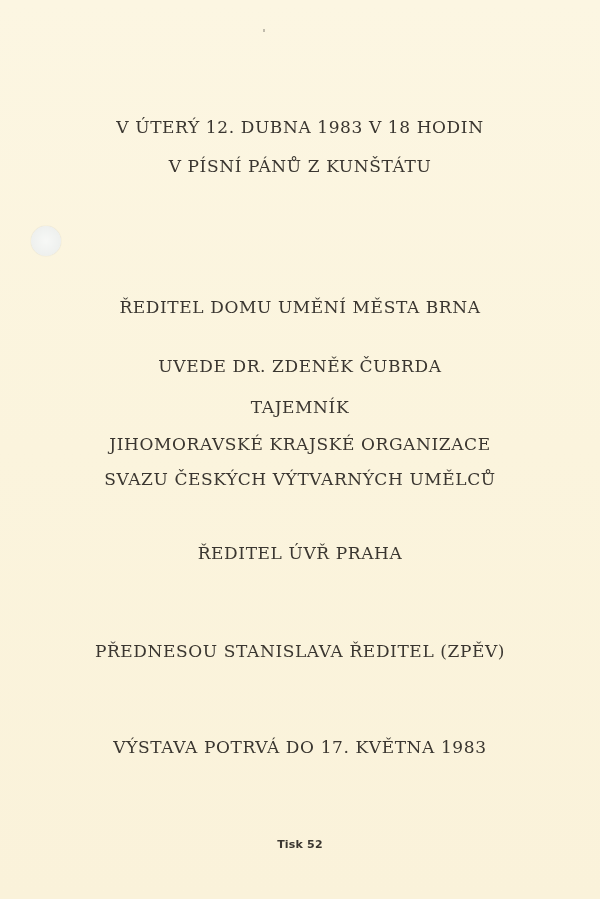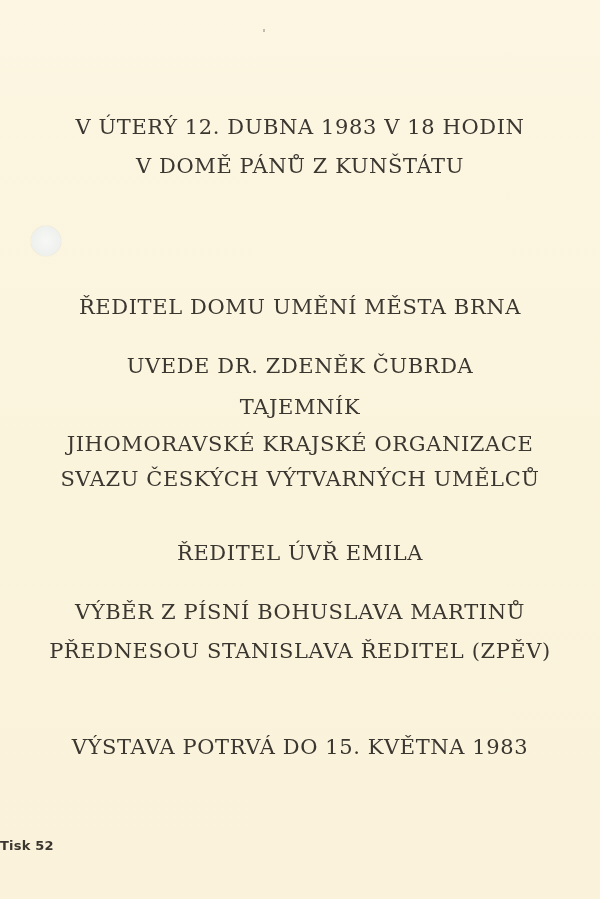--- a/index.html
+++ b/index.html
@@ -34,55 +34,54 @@
       width: 30px; height: 30px;
       border-radius: 50%;
       background: radial-gradient(circle at 50% 50%, #f7f8f6 0%, #eef0ee 70%, #dcdcd6 100%);
       box-shadow: 0 0 1px #c8c6bc;
     }
     .line {
       position: absolute;
       left: 0;
       width: 600px;
       text-align: center;
-      font-size: 21px;
+      font-size: 17px;
       letter-spacing: 0.6px;
       white-space: nowrap;
       line-height: 20px;
     }
     .footer-mark {
       position: absolute;
       left: 0;
       width: 600px;
       top: 838px;
-      text-align: left;
+      text-align: center;
       font-family: "DejaVu Sans", "Liberation Sans", sans-serif;
       font-weight: bold;
-      font-size: 13px;
+      font-size: 11px;
       color: #3a3630;
       letter-spacing: 0.2px;
     }
   </style>
 </head>
 <body>
 
 <div class="page">
   <div class="speck"></div>
   <div class="punch-hole"></div>
 
   <div class="line" style="top:117px">V ÚTERÝ 12. DUBNA 1983 V 18 HODIN</div>
-  <div class="line" style="top:156px">V DOMĚ PÁNŮ Z KUNŠTÁTU</div>
+  <div class="line" style="top:156px">V PÍSNÍ PÁNŮ Z KUNŠTÁTU</div>
 
   <div class="line" style="top:356px">UVEDE DR. ZDENĚK ČUBRDA</div>
 
   <div class="line" style="top:297px">ŘEDITEL DOMU UMĚNÍ MĚSTA BRNA</div>
   <div class="line" style="top:397px">TAJEMNÍK</div>
   <div class="line" style="top:434px">JIHOMORAVSKÉ KRAJSKÉ ORGANIZACE</div>
   <div class="line" style="top:469px">SVAZU ČESKÝCH VÝTVARNÝCH UMĚLCŮ</div>
-  <div class="line" style="top:543px">ŘEDITEL ÚVŘ EMILA</div>
+  <div class="line" style="top:543px">ŘEDITEL ÚVŘ PRAHA</div>
 
-  <div class="line" style="top:602px">VÝBĚR Z PÍSNÍ BOHUSLAVA MARTINŮ</div>
   <div class="line" style="top:641px">PŘEDNESOU STANISLAVA ŘEDITEL (ZPĚV)</div>
 
-  <div class="line" style="top:737px">VÝSTAVA POTRVÁ DO 15. KVĚTNA 1983</div>
+  <div class="line" style="top:737px">VÝSTAVA POTRVÁ DO 17. KVĚTNA 1983</div>
 
   <div class="footer-mark">Tisk 52</div>
 </div>
 
 </body></html>

